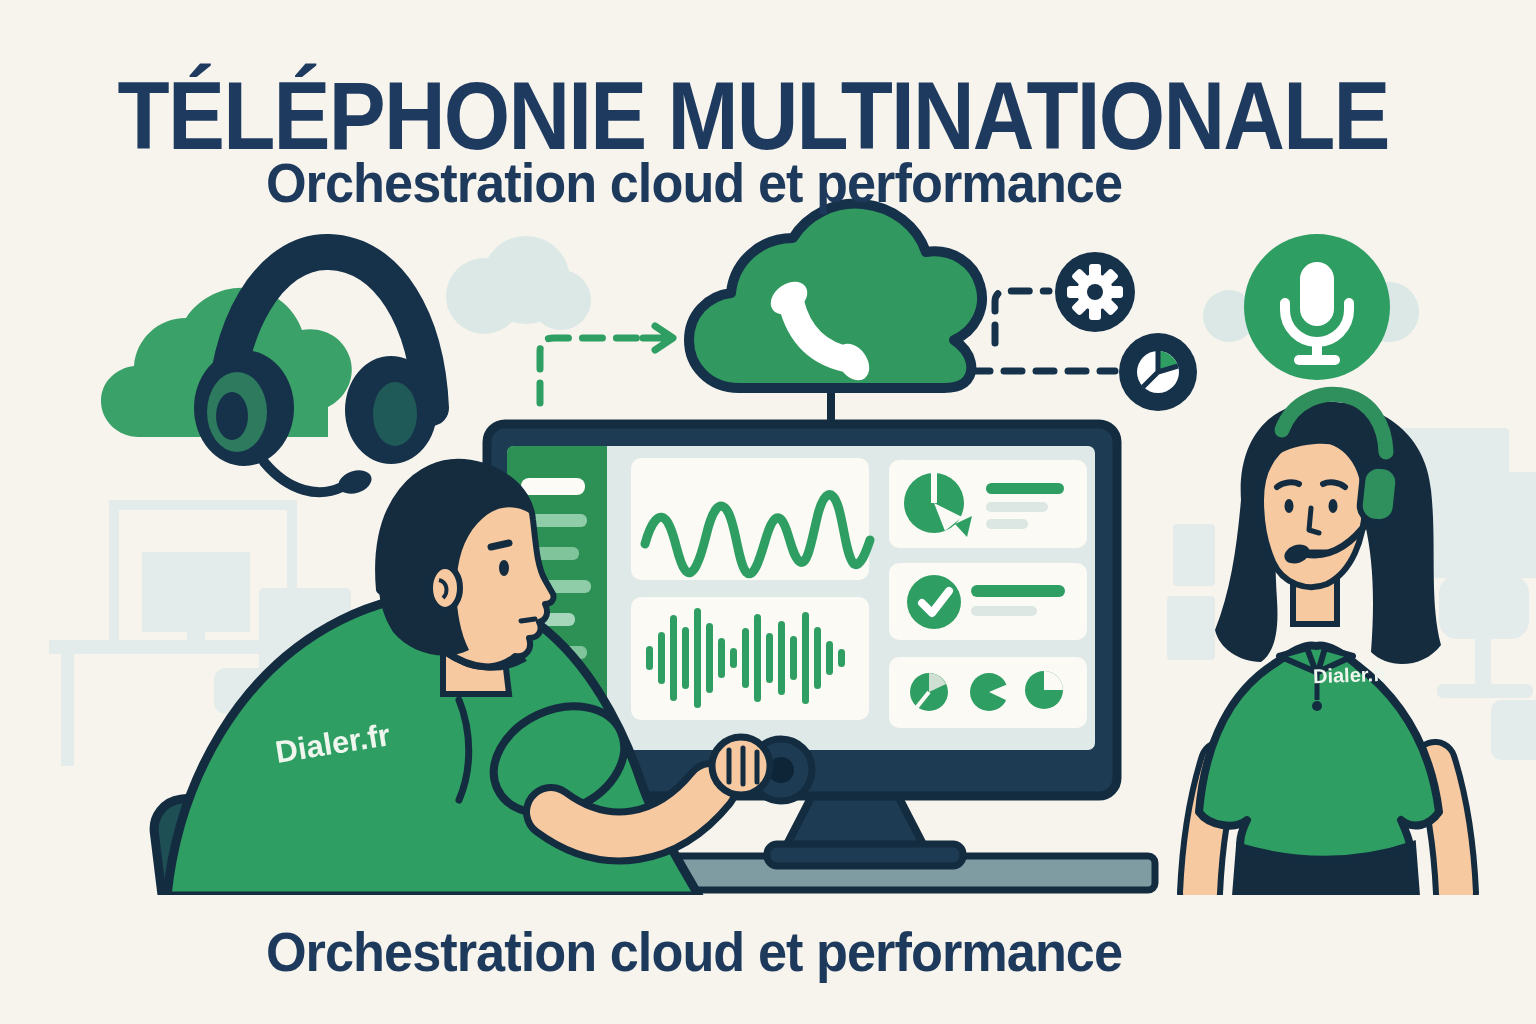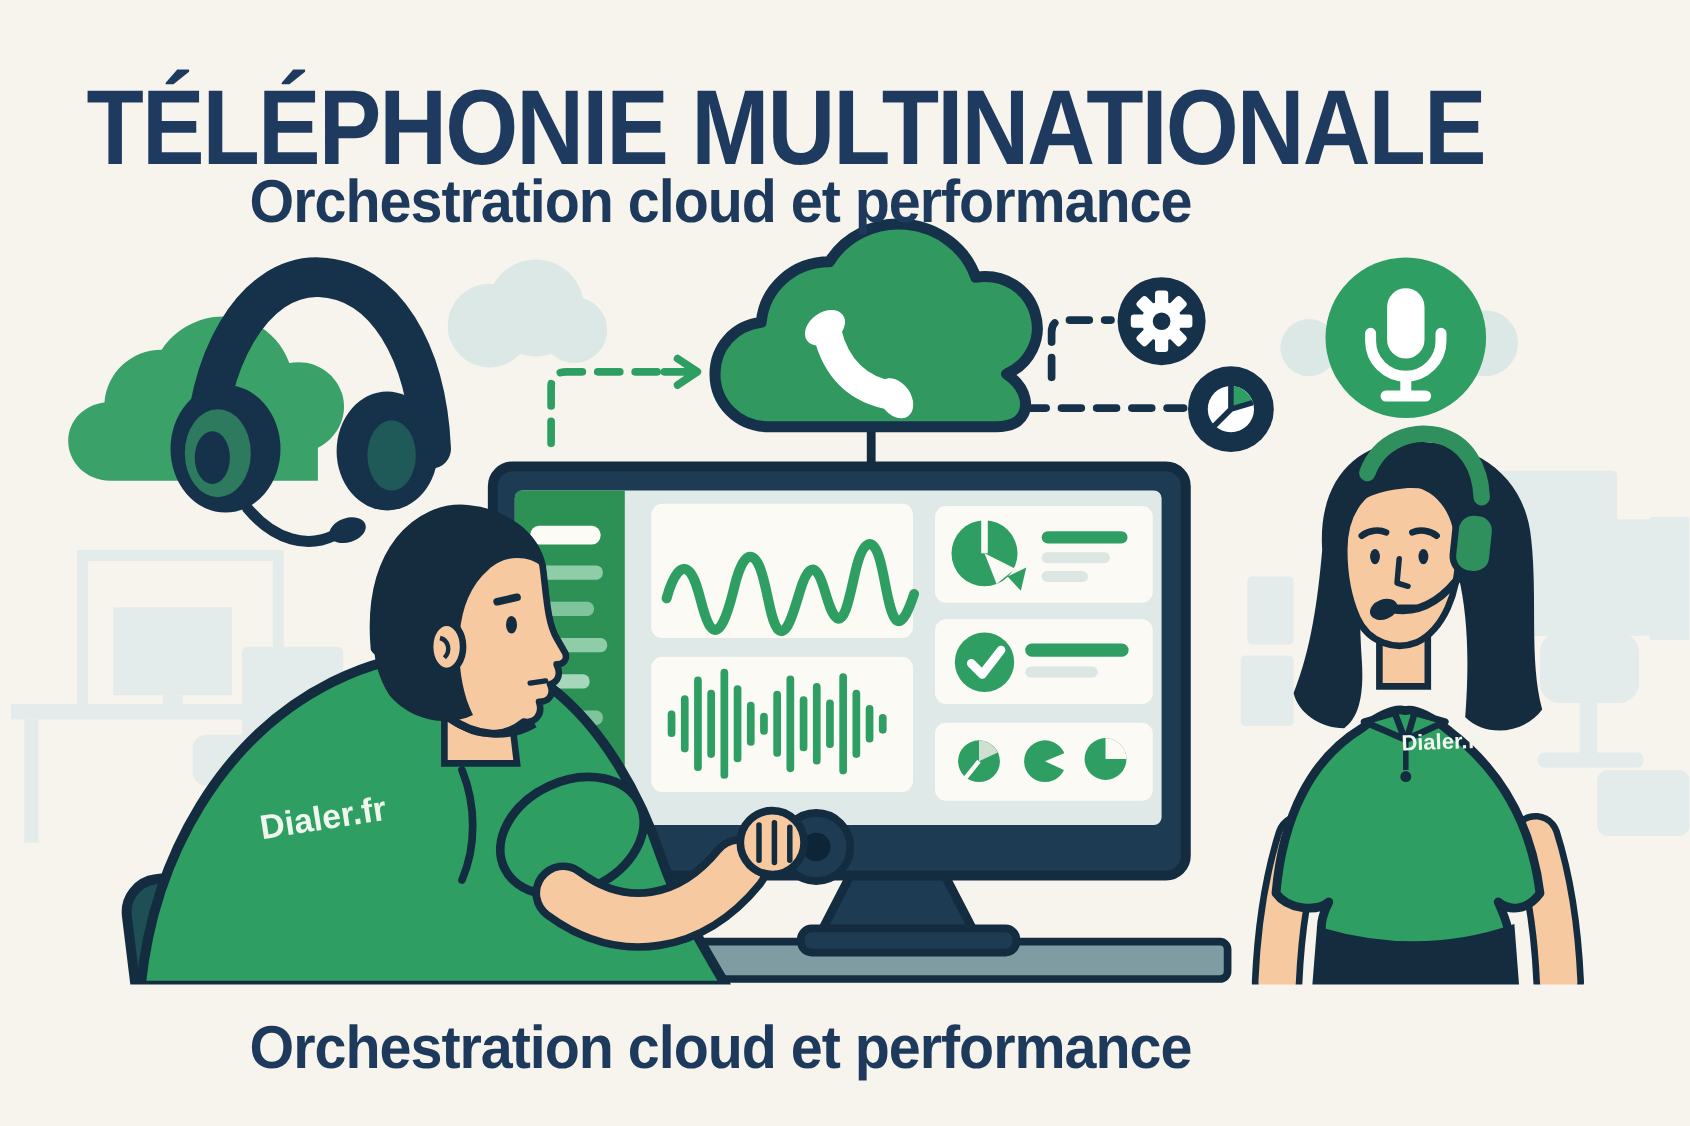--- a/index.html
+++ b/index.html
@@ -1,18 +1,18 @@
 <!DOCTYPE html>
 <html><head>
 <meta charset="utf-8">
 <style>
   html,body{margin:0;padding:0;}
   body{width:1536px;height:1024px;overflow:hidden;background:#f7f4ee;
        font-family:"Liberation Sans", sans-serif;}
-  .stage{position:relative;width:1310px;height:1024px;background:#f7f4ee;}
+  .stage{position:relative;width:1310px;height:1024px;background:#f7f4ee;margin-left:39px;}
   .stage svg{position:absolute;left:0;top:0;}
   .txt{position:absolute;color:#1e3a5e;white-space:nowrap;}
   .title{left:0;right:0;top:60px;text-align:center;font-size:97px;font-weight:bold;
          letter-spacing:-2px;transform:scaleX(0.88);transform-origin:50% 50%;}
   .subtitle{left:0;right:0;top:151px;text-align:center;font-size:55px;font-weight:bold;
          letter-spacing:-1px;transform:scaleX(0.95);transform-origin:50% 50%;color:#1d3a5c;}
   .caption{left:0;right:0;top:920px;text-align:center;font-size:55px;font-weight:bold;
          letter-spacing:-1px;transform:scaleX(0.95);transform-origin:50% 50%;color:#1d3a5c;}
   .shirt-label{position:absolute;color:#eef6ee;font-weight:bold;}
   .shirt-label.man{left:236px;top:726px;font-size:31px;transform:rotate(-9deg);}

